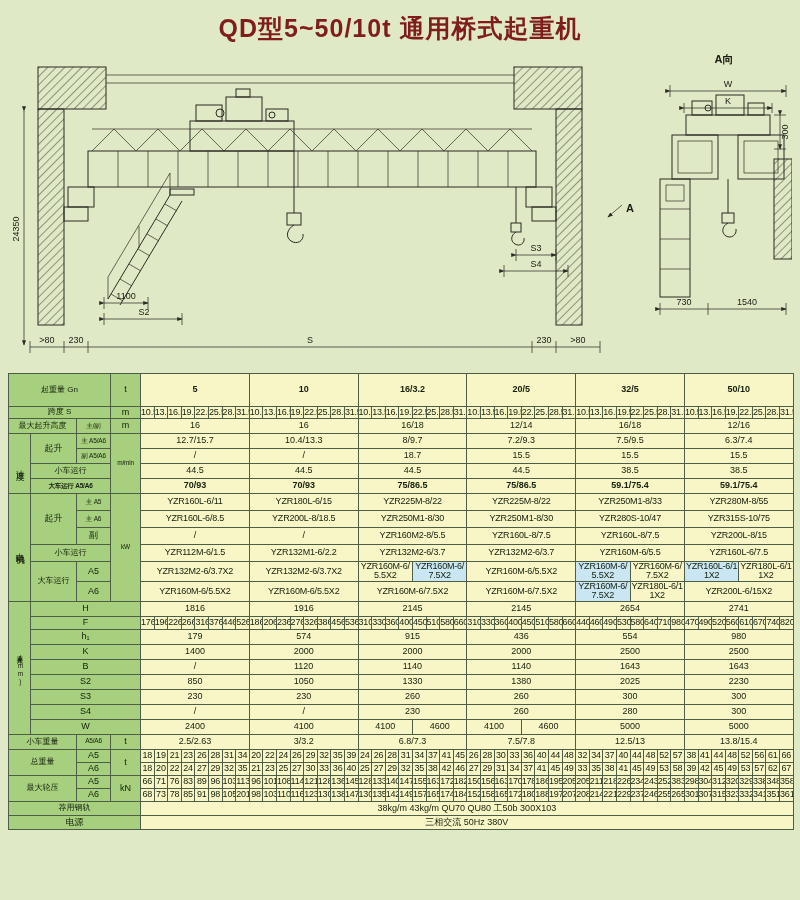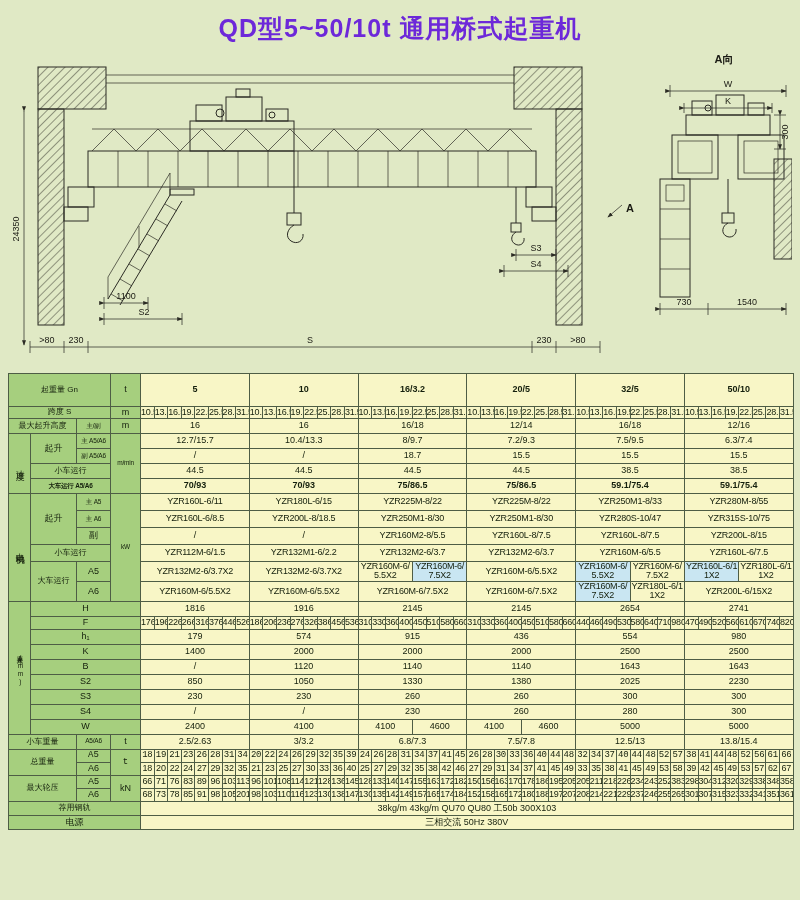--- a/index.html
+++ b/index.html
@@ -1,18 +1,18 @@
 <!DOCTYPE html>
 <html><head>
 <meta charset="utf-8">
 <style>
   html,body{margin:0;padding:0;}
   body{width:800px;height:900px;background:#e0e9c5;font-family:"Liberation Sans",sans-serif;overflow:hidden;}
   .page{width:800px;height:900px;box-sizing:border-box;padding:4px 8px;}
-  h1.title{color:#6d28d9;text-align:center;font-size:25px;font-weight:bold;margin:8px 0 2px 0;letter-spacing:1px;}
+  h1.title{color:#7f1d1d;text-align:center;font-size:25px;font-weight:bold;margin:8px 0 2px 0;letter-spacing:1px;}
   svg{display:block;margin:0 auto;}
   svg .ln{stroke:#2b2b24;stroke-width:1;fill:none;}
   svg .thin{stroke:#2b2b24;stroke-width:0.7;fill:none;}
   svg .dim{stroke:#3a3a32;stroke-width:0.8;fill:none;}
   svg .wall{fill:url(#hatch);stroke:#2b2b24;stroke-width:1;}
   svg text{font-family:"Liberation Sans",sans-serif;font-size:9px;fill:#1b1b14;text-anchor:middle;}
   svg text.big{font-size:11px;font-weight:bold;}
   table.spec{border-collapse:collapse;table-layout:fixed;width:785px;margin:4px auto 0 auto;background:#f8f6c6;}
   table.spec td{border:1px solid #4e5d45;text-align:center;vertical-align:middle;padding:0;font-size:9px;color:#141f0c;overflow:hidden;line-height:1.05;word-break:break-all;}
   td.y{background:#f8f6c6;}
@@ -539,21 +539,21 @@
           <td colspan="2" class="g s">小车重量</td>
           <td class="g xs">A5/A6</td>
           <td class="g">t</td>
           <td colspan="8" class="y">2.5/2.63</td>
           <td colspan="8" class="y">3/3.2</td>
           <td colspan="8" class="y">6.8/7.3</td>
           <td colspan="8" class="y">7.5/7.8</td>
           <td colspan="8" class="y">12.5/13</td>
           <td colspan="8" class="y">13.8/15.4</td>
         </tr>
-        <tr style="height: 13px; font-family: Liberation Mono, monospace;">
+        <tr style="height: 13px;">
           <td colspan="2" rowspan="2" class="g s">总重量</td>
           <td class="g">A5</td>
           <td rowspan="2" class="g">t</td>
           <td class="y xs">18</td>
           <td class="y xs">19</td>
           <td class="y xs">21</td>
           <td class="y xs">23</td>
           <td class="y xs">26</td>
           <td class="y xs">28</td>
           <td class="y xs">31</td>

